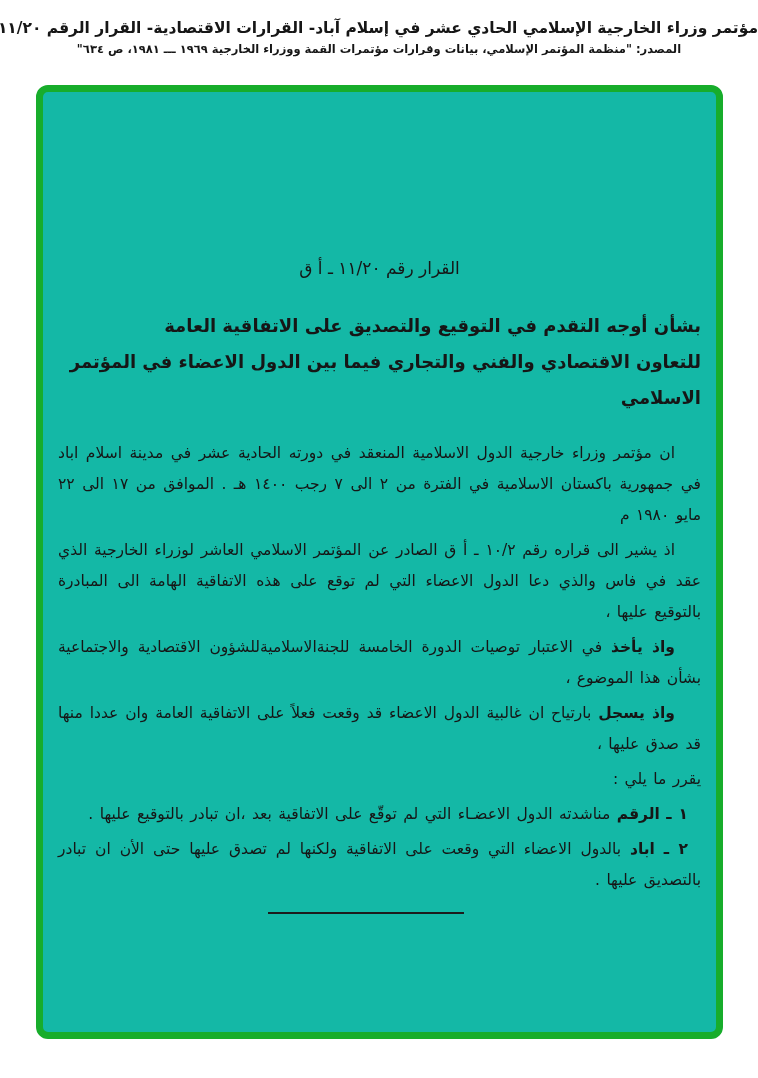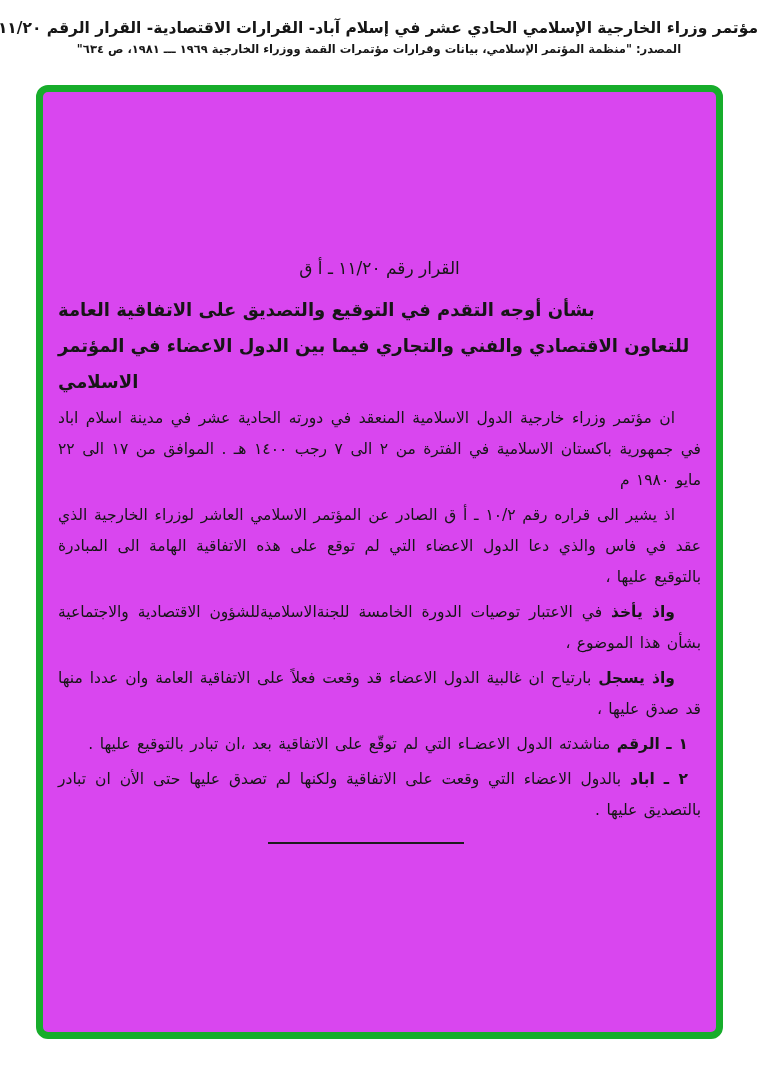--- a/index.html
+++ b/index.html
@@ -29,38 +29,38 @@
     white-space: nowrap;
   }
 
   .green-frame {
     position: absolute;
     left: 36px; top: 85px;
     width: 687px; height: 954px;
     box-sizing: border-box;
     border: 7px solid #17ad2b;
     border-radius: 12px;
-    background: #d946ef;
+    background: #14b8a6;
   }
   .content { padding: 0 15px; }
 
   .res-title {
     margin-top: 166px;
     text-align: center;
     font-size: 17px;
   }
   .res-sub {
-    margin-top: 14px;
-    text-align: left;
+    margin-top: 30px;
+    text-align: right;
     font-size: 18px;
     font-weight: bold;
     line-height: 36px;
   }
 
-  .paras { margin-top: 3px; }
+  .paras { margin-top: 22px; }
   .para, .item {
     margin: 0 0 4px;
     font-size: 15.5px;
     line-height: 31px;
     text-align: justify;
     word-spacing: 1.5px;
   }
   .para { text-indent: 26px; }
   .para.no-indent { text-indent: 0; text-align: right; }
   .item { text-indent: 13px; }
@@ -91,20 +91,21 @@
         <div>بشأن أوجه التقدم في التوقيع والتصديق على الاتفاقية العامة</div>
         <div>للتعاون الاقتصادي والفني والتجاري فيما بين الدول الاعضاء في المؤتمر الاسلامي</div>
       </div>
 
       <div class="paras">
         <p class="para"><b></b> <span>ان مؤتمر وزراء خارجية الدول الاسلامية المنعقد في دورته الحادية عشر في مدينة اسلام اباد في جمهورية باكستان الاسلامية في الفترة من ٢ الى ٧ رجب ١٤٠٠ هـ . الموافق من ١٧ الى ٢٢ مايو ١٩٨٠ م</span></p>
         <p class="para"><b></b> <span>اذ يشير الى قراره رقم ١٠/٢ ـ أ ق الصادر عن المؤتمر الاسلامي العاشر لوزراء الخارجية الذي عقد في فاس والذي دعا الدول الاعضاء التي لم توقع على هذه الاتفاقية الهامة الى المبادرة بالتوقيع عليها ،</span></p>
         <p class="para"><b>واذ يأخذ</b> <span>في الاعتبار توصيات الدورة الخامسة للجنةالاسلاميةللشؤون الاقتصادية والاجتماعية بشأن هذا الموضوع ،</span></p>
         <p class="para"><b>واذ يسجل</b> <span>بارتياح ان غالبية الدول الاعضاء قد وقعت فعلاً على الاتفاقية العامة وان عددا منها قد صدق عليها ،</span></p>
 
+        <p class="para no-indent">يقرر ما يلي :</p>
 
         <p class="item"><span class="num">١ ـ</span> <b>الرقم</b> <span>مناشدته الدول الاعضـاء التي لم توقّع على الاتفاقية بعد ،ان تبادر بالتوقيع عليها .</span></p>
         <p class="item"><span class="num">٢ ـ</span> <b>اباد</b> <span>بالدول الاعضاء التي وقعت على الاتفاقية ولكنها لم تصدق عليها حتى الأن ان تبادر بالتصديق عليها .</span></p>
       </div>
 
       <div class="sep"></div>
 
     </div>
   </div>
 

